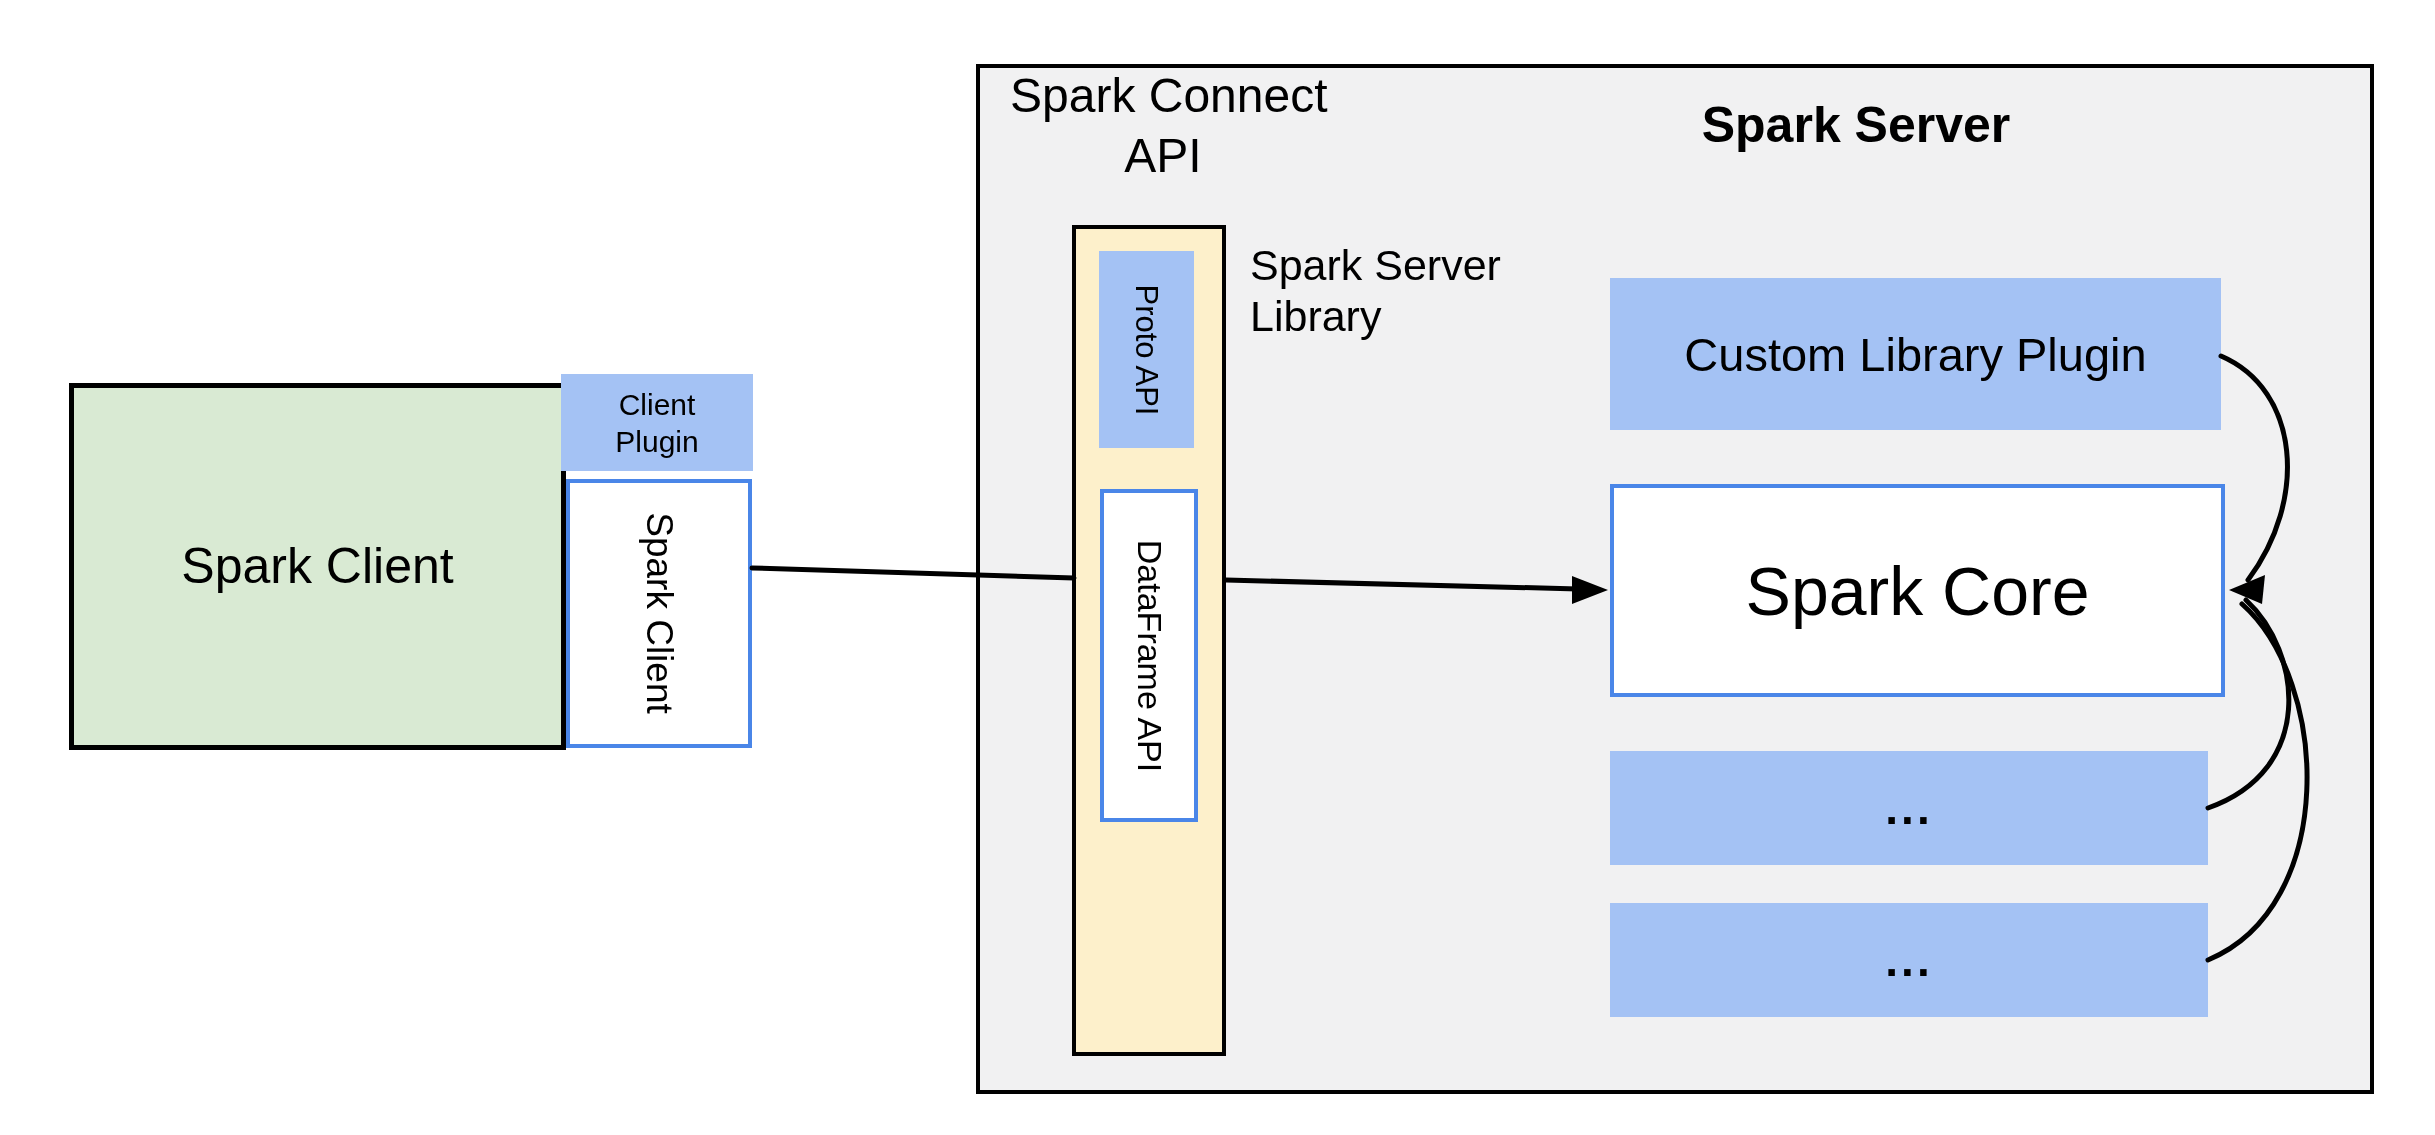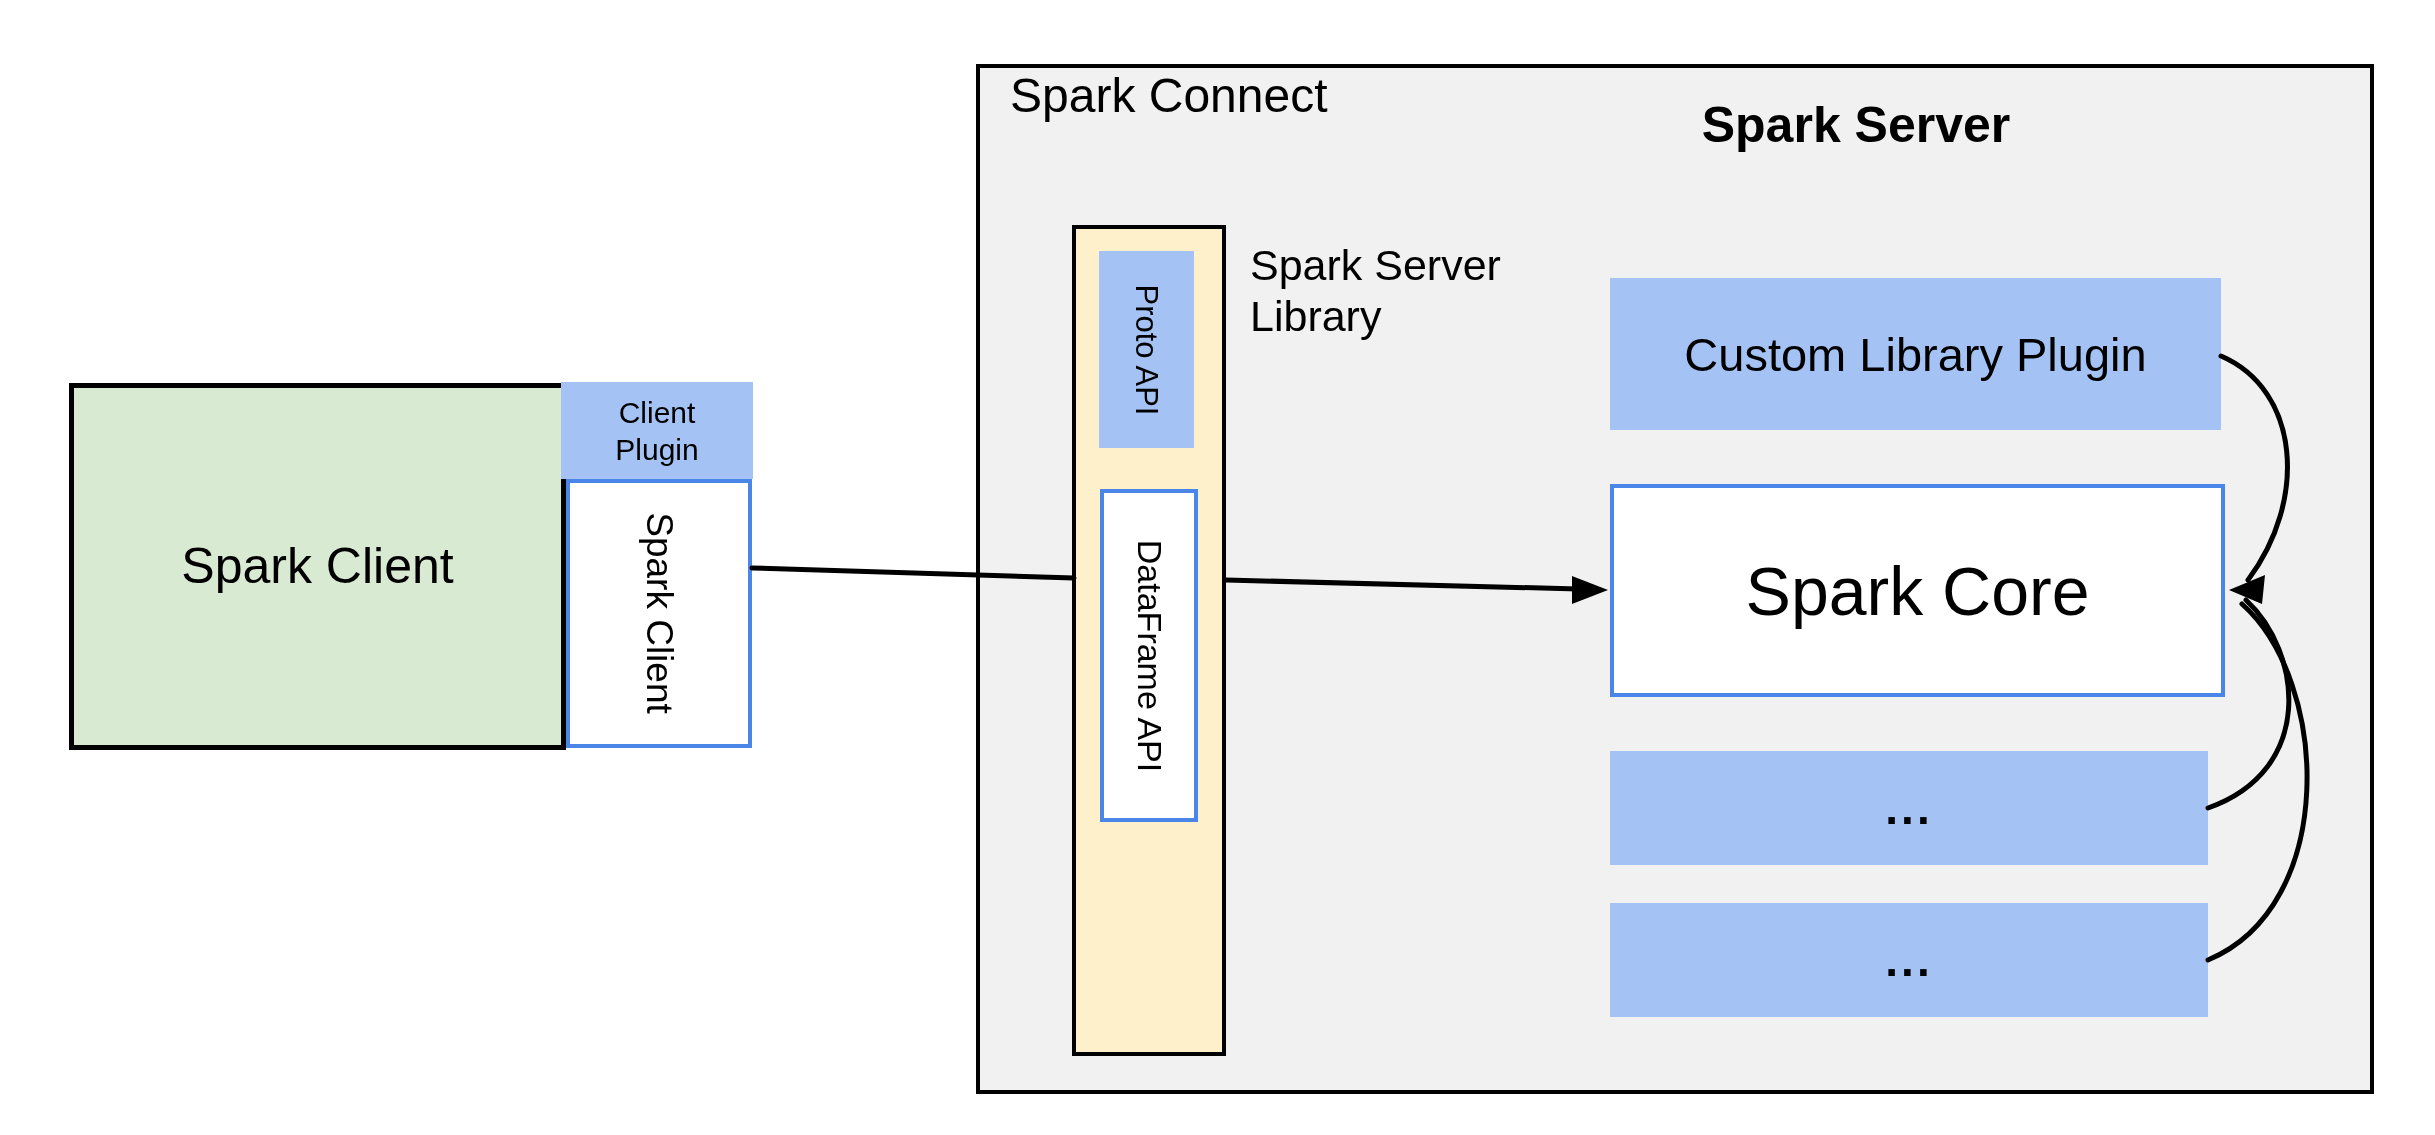--- a/index.html
+++ b/index.html
@@ -27,21 +27,21 @@
   .green-box {
     left: 69px; top: 383px; width: 497px; height: 367px;
     background: var(--green_fill, #d9ead3);
     border: 5px solid var(--line_color, #000);
     display: flex; flex-direction: column;
     align-items: center; justify-content: center;
     text-align: center;
     font-size: 50px; line-height: 63px;
   }
   .package-box {
-    left: 561px; top: 382px; width: 192px; height: 97px;
+    left: 561px; top: 374px; width: 192px; height: 97px;
     background: var(--blue_fill, #a4c2f4);
     display: flex; flex-direction: column;
     align-items: center; justify-content: center;
     text-align: center;
     font-size: 30px; line-height: 37px;
   }
   .client-white-box {
     left: 566px; top: 479px; width: 186px; height: 269px;
     background: #ffffff;
     border: 4px solid var(--blue_border, #4a86e8);
@@ -127,20 +127,21 @@
 </style>
 </head>
 <body>
 
 <div id="canvas">
 
   <div class="abs server-outer"></div>
 
   <div class="abs connect-api-label">
     <div>Spark Connect</div>
+    <div>API</div>
   </div>
 
   <div class="abs server-title">Spark Server</div>
 
   <div class="abs green-box">
     <div>Spark Client</div>
   </div>
 
   <div class="abs package-box">
     <div>Client</div>

